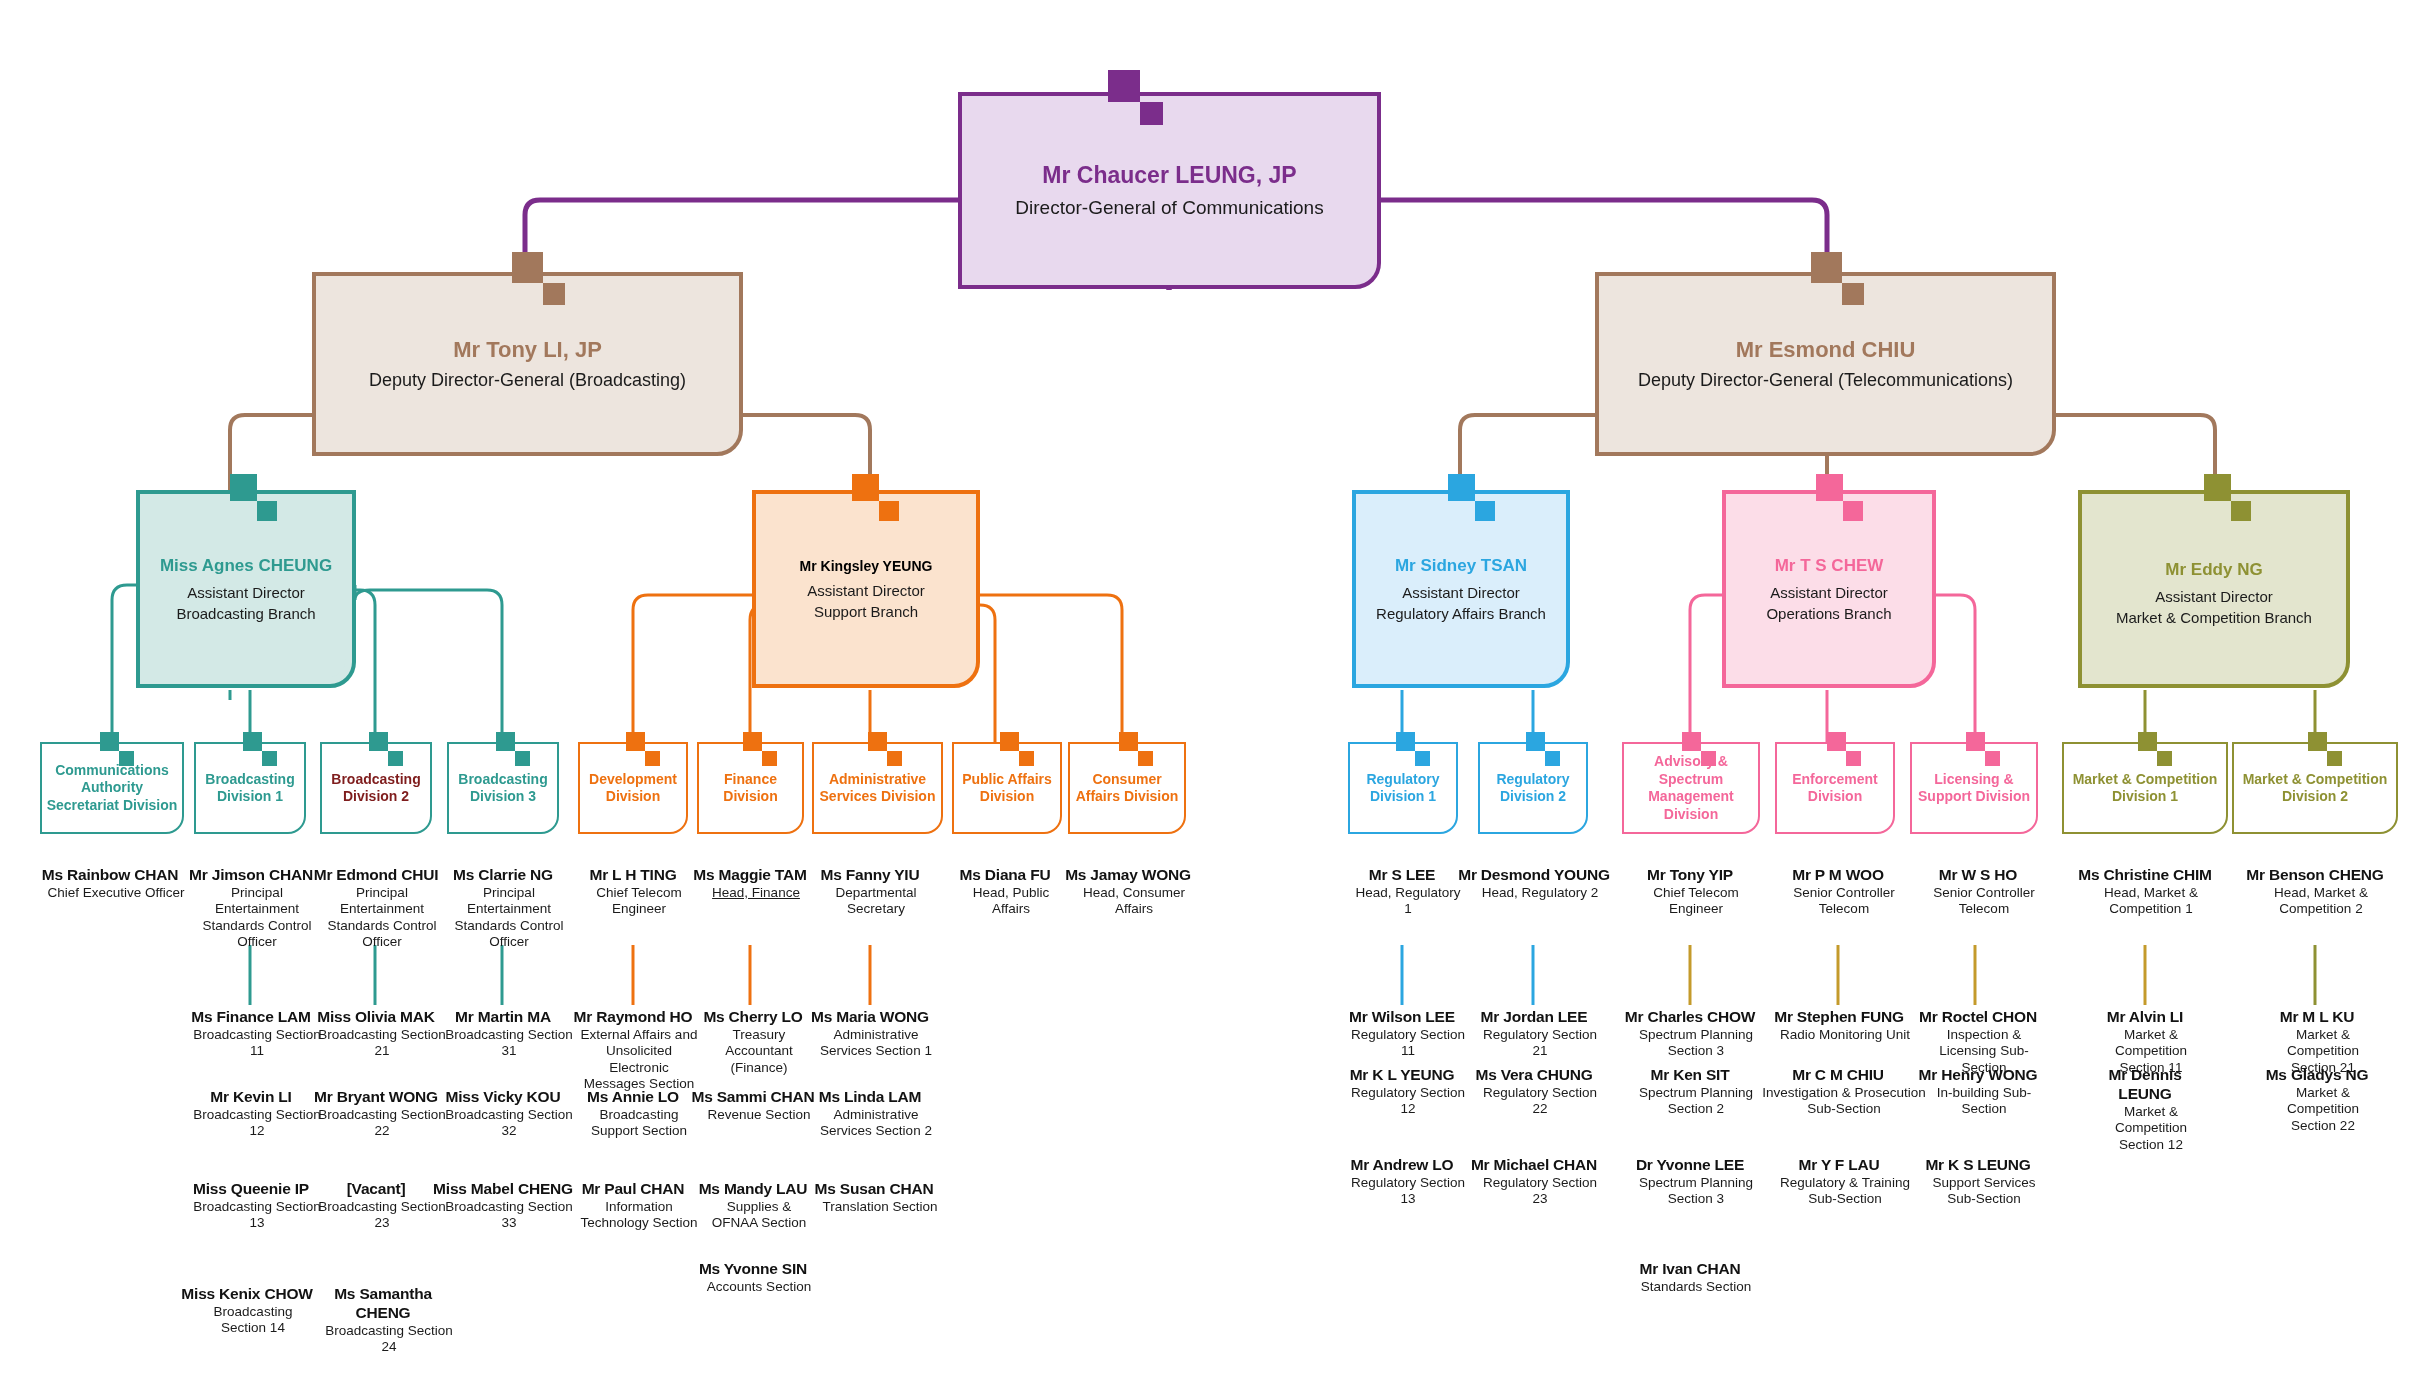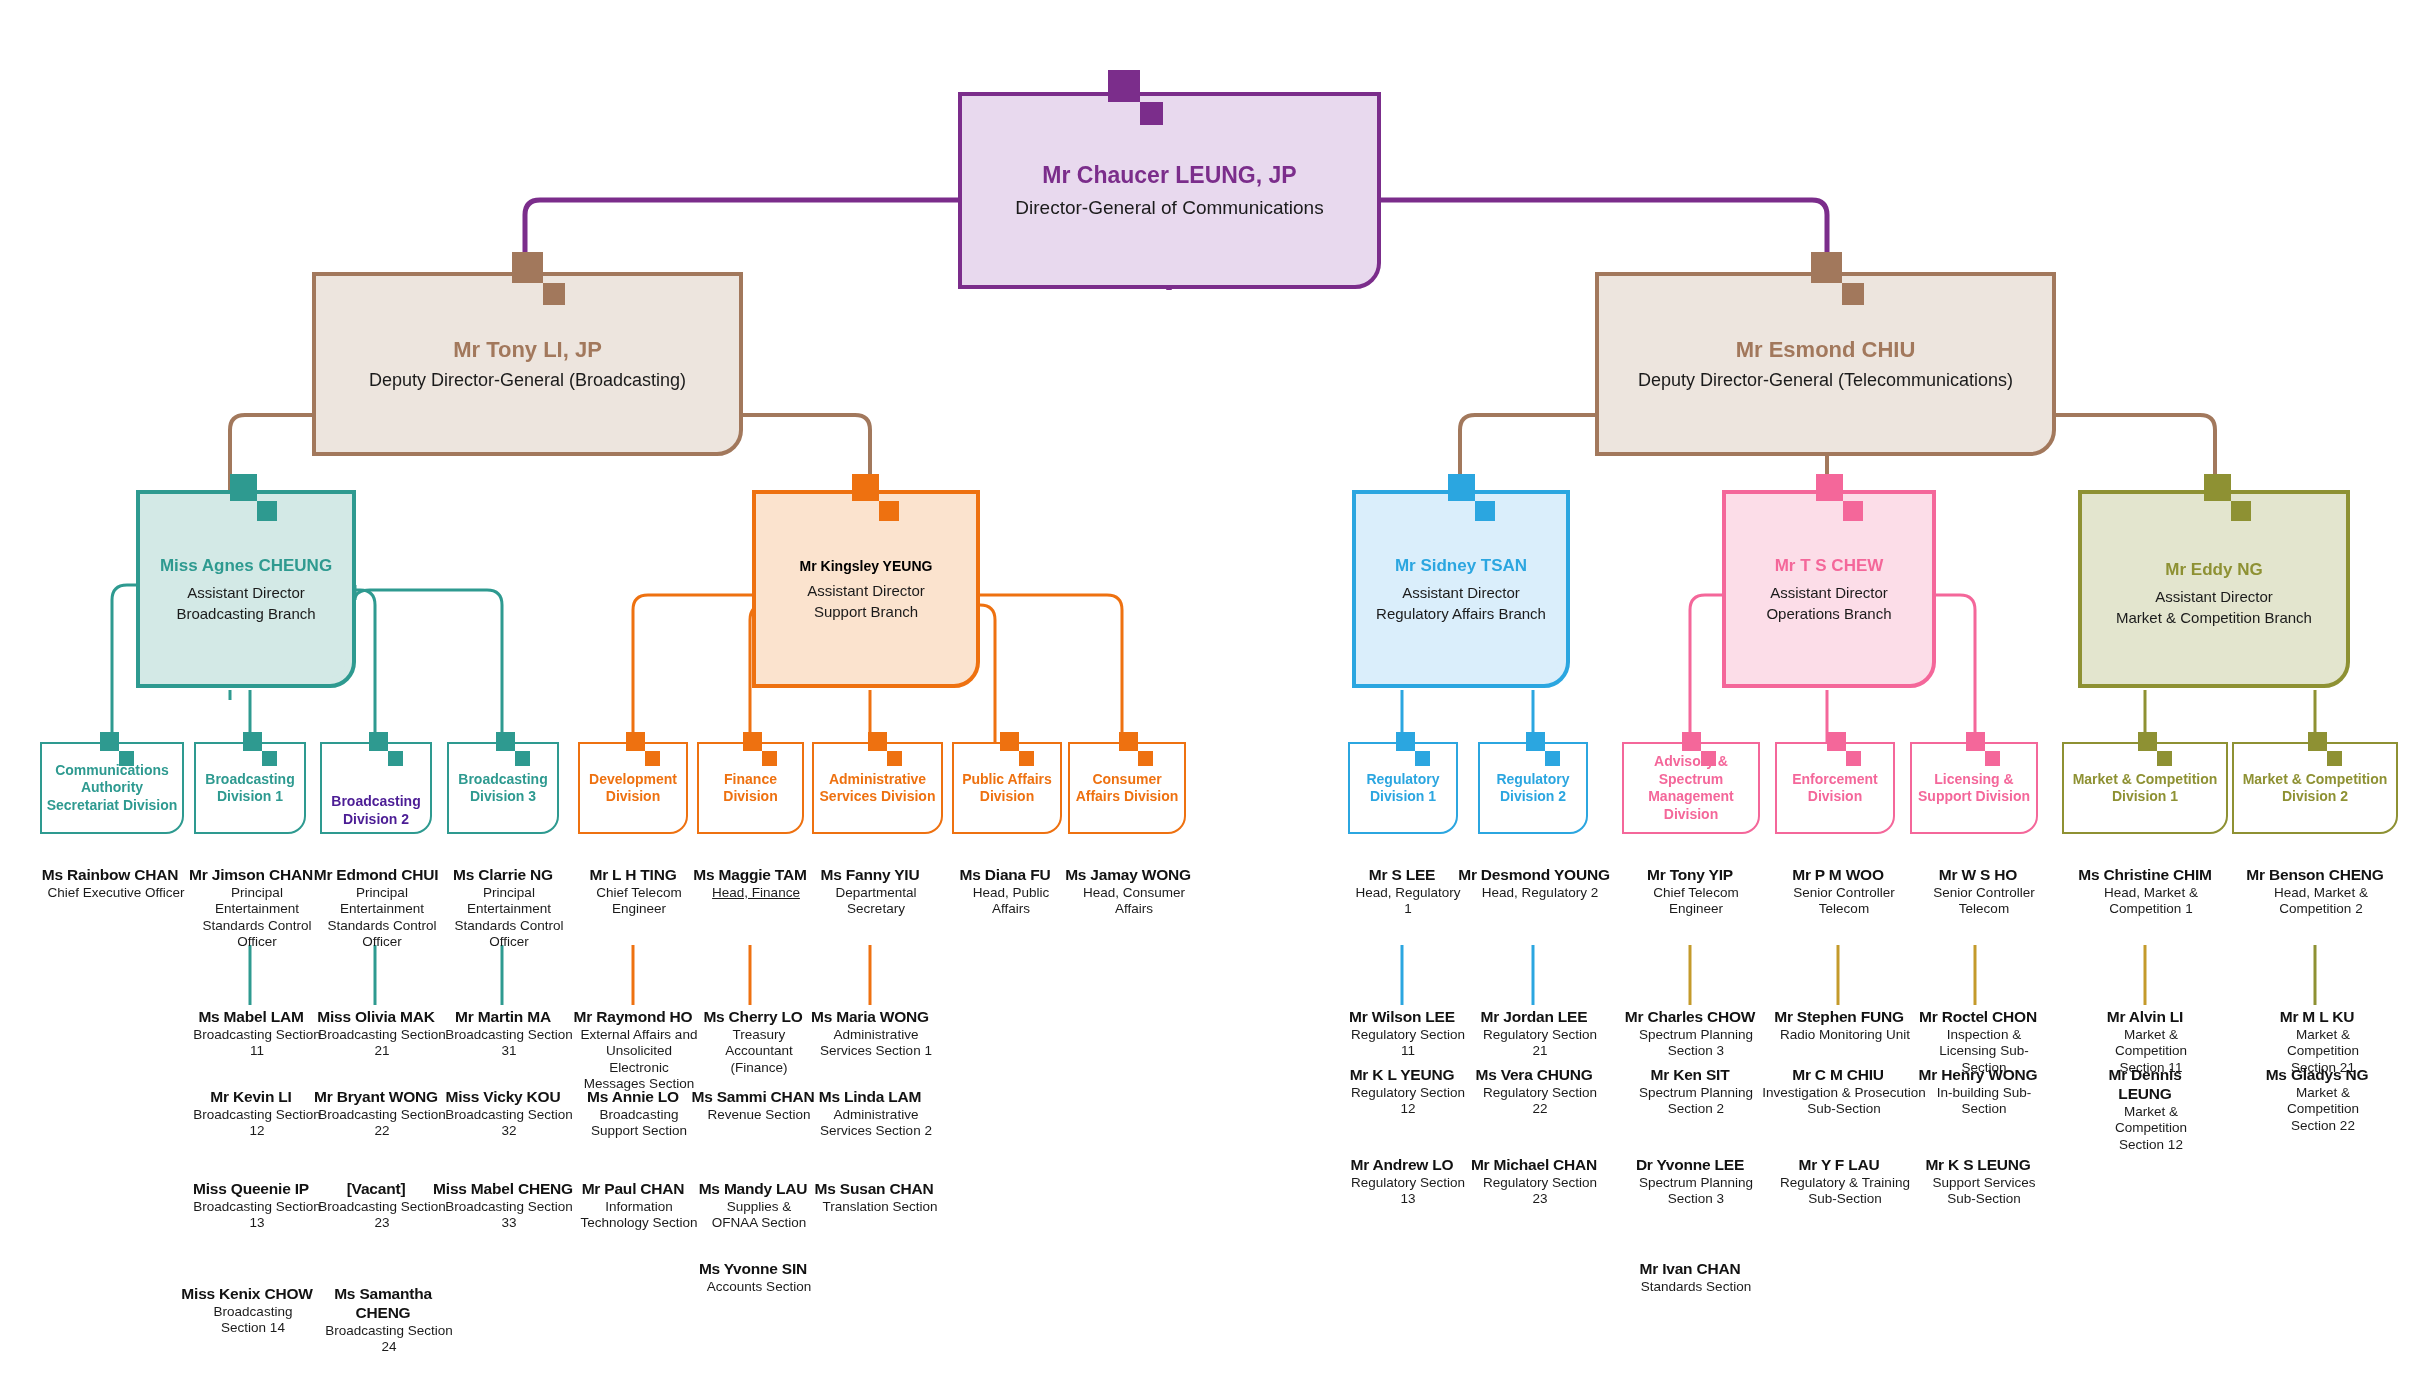--- a/index.html
+++ b/index.html
@@ -206,21 +206,21 @@
   <div class="divbox" style="left:40px; top:742px; width:144px; height:92px; border-color:#2E9A90; color:#2E9A90;">
     <span>Communications Authority Secretariat Division</span>
     <span class="tabbig" style="left:58px; top:-12px; width:19px; height:19px; background:#2E9A90;"></span>
     <span class="tabsmall" style="left:77px; top:7px; width:15px; height:15px; background:#2E9A90;"></span>
   </div>
   <div class="divbox" style="left:194px; top:742px; width:112px; height:92px; border-color:#2E9A90; color:#2E9A90;">
     <span>Broadcasting Division 1</span>
     <span class="tabbig" style="left:47px; top:-12px; width:19px; height:19px; background:#2E9A90;"></span>
     <span class="tabsmall" style="left:66px; top:7px; width:15px; height:15px; background:#2E9A90;"></span>
   </div>
-  <div class="divbox" style="left:320px; top:742px; width:112px; height:92px; border-color:#2E9A90; color:#4c1d95;align-items:flex-end;">
+  <div class="divbox" style="left:320px; top:742px; width:112px; height:92px; border-color:#2E9A90; color:#7f1d1d;">
     <span>Broadcasting Division 2</span>
     <span class="tabbig" style="left:47px; top:-12px; width:19px; height:19px; background:#2E9A90;"></span>
     <span class="tabsmall" style="left:66px; top:7px; width:15px; height:15px; background:#2E9A90;"></span>
   </div>
   <div class="divbox" style="left:447px; top:742px; width:112px; height:92px; border-color:#2E9A90; color:#2E9A90;">
     <span>Broadcasting Division 3</span>
     <span class="tabbig" style="left:47px; top:-12px; width:19px; height:19px; background:#2E9A90;"></span>
     <span class="tabsmall" style="left:66px; top:7px; width:15px; height:15px; background:#2E9A90;"></span>
   </div>
 
@@ -347,21 +347,21 @@
   <div class="staff" style="left:2070px; top:866px; width:150px;">
     <div class="sname">Ms Christine CHIM</div>
     <div class="spost">Head, Market &amp; Competition 1</div>
   </div>
   <div class="staff" style="left:2240px; top:866px; width:150px;">
     <div class="sname">Mr Benson CHENG</div>
     <div class="spost">Head, Market &amp; Competition 2</div>
   </div>
 
   <div class="staff" style="left:180px; top:1008px; width:142px;">
-    <div class="sname">Ms Mabel LAM</div>
+    <div class="sname">Ms Finance LAM</div>
     <div class="spost">Broadcasting Section 11</div>
   </div>
   <div class="staff" style="left:303px; top:1008px; width:146px;">
     <div class="sname">Miss Olivia MAK</div>
     <div class="spost">Broadcasting Section 21</div>
   </div>
   <div class="staff" style="left:432px; top:1008px; width:142px;">
     <div class="sname">Mr Martin MA</div>
     <div class="spost">Broadcasting Section 31</div>
   </div>

